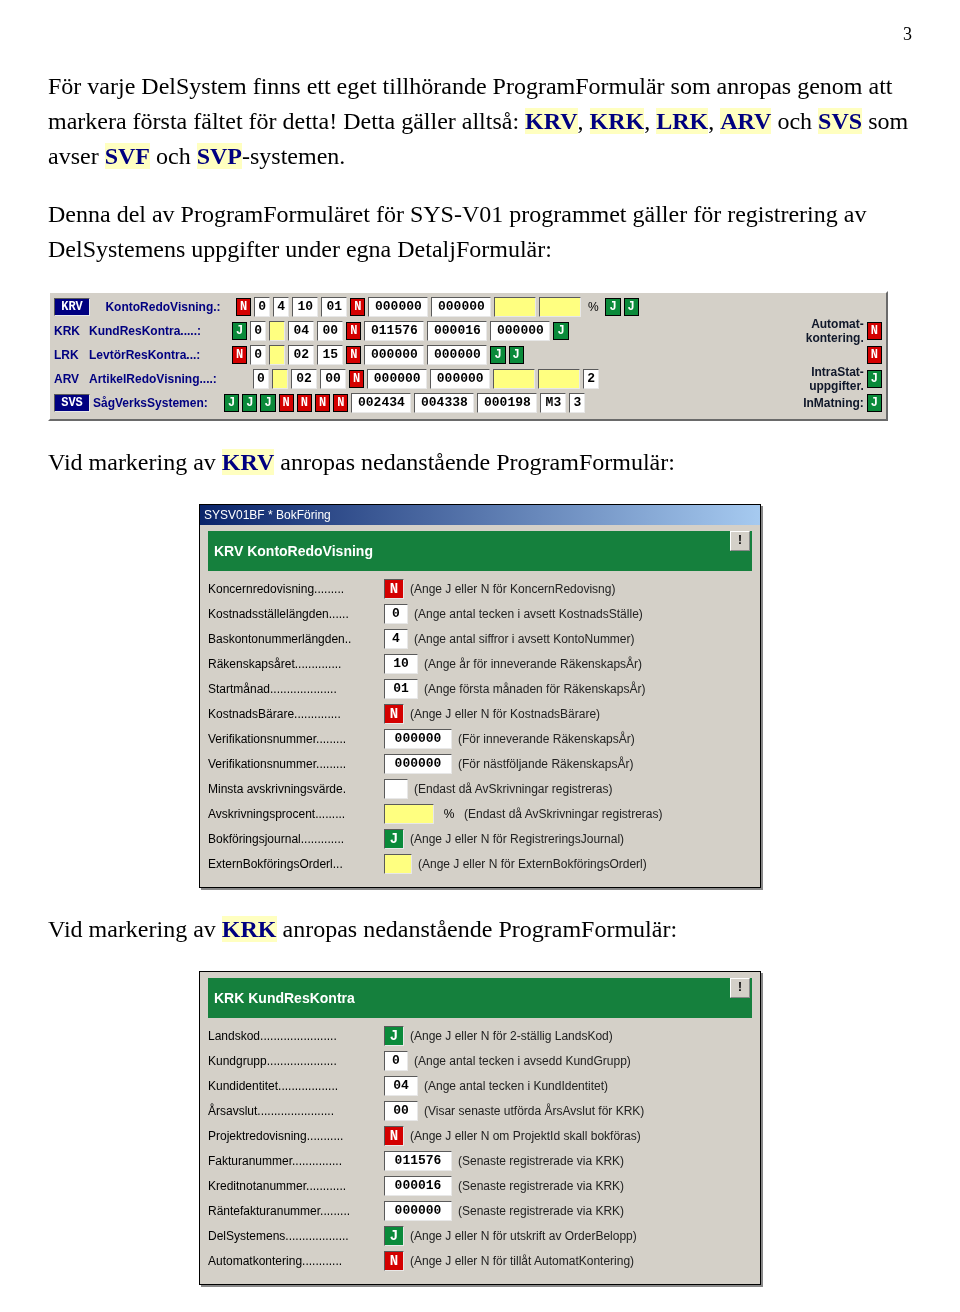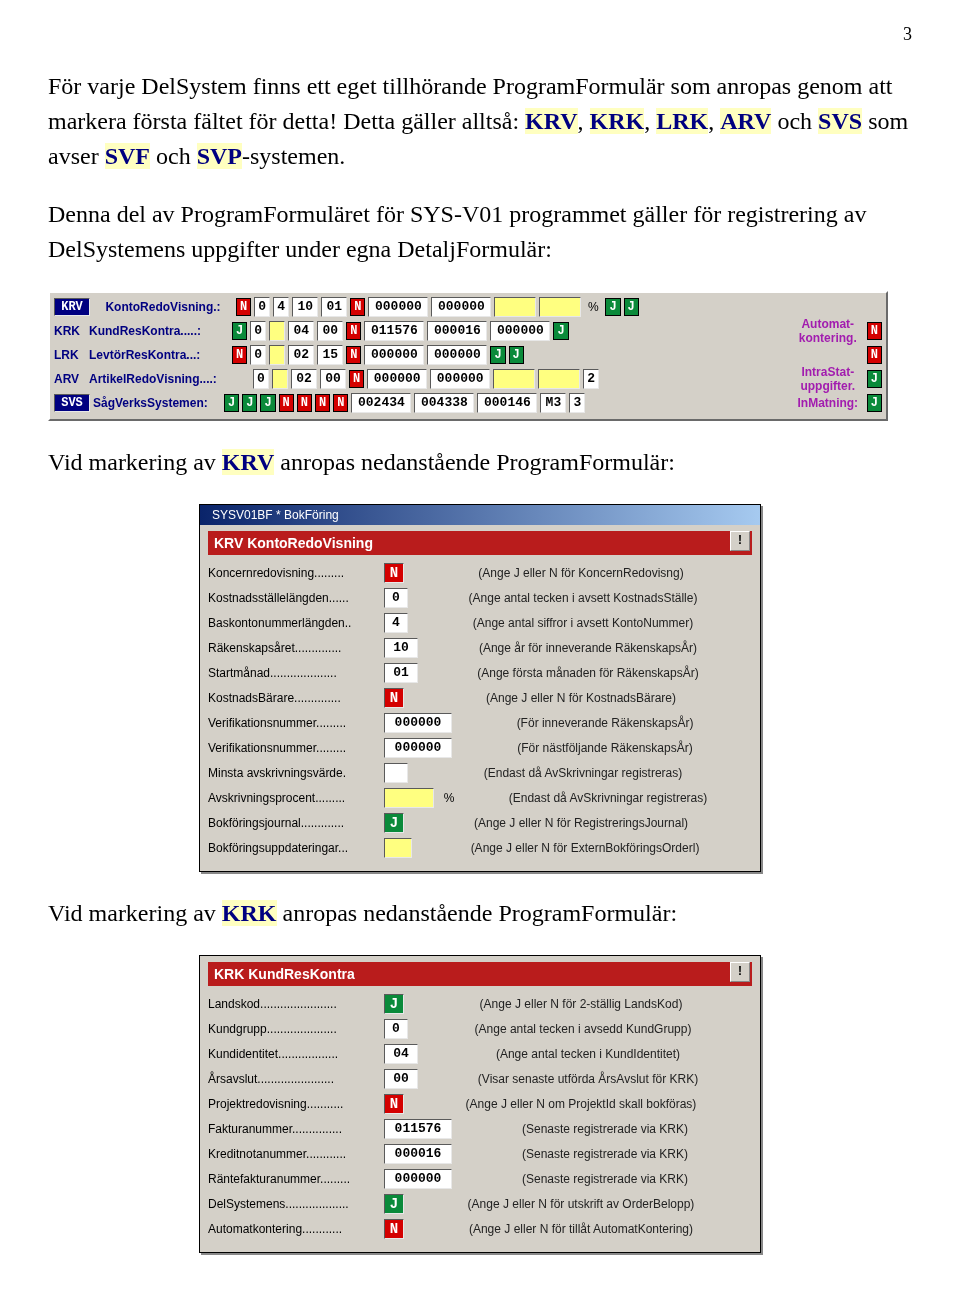--- a/index.html
+++ b/index.html
@@ -55,58 +55,58 @@
   .inp.y { background: #ffff80; }
   .w1 { width: 14px; }
   .w2 { width: 24px; }
   .w6 { width: 58px; }
   .w-blank { width: 40px; }
   .ch-red { background:#d40000; color:#fff; padding:0 3px; font-weight:bold; font-family:"Courier New",monospace; border:1px solid #000; font-size:12px; display:inline-block; height:16px; line-height:16px;}
   .ch-grn { background:#0a8a3a; color:#fff; padding:0 3px; font-weight:bold; font-family:"Courier New",monospace; border:1px solid #000; font-size:12px; display:inline-block; height:16px; line-height:16px;}
   .ch-box { padding:0 2px; font-weight:bold; font-family:"Courier New",monospace; background:#fff;
             border-top:1px solid #5a5a5a; border-left:1px solid #5a5a5a; border-right:1px solid #e8e8e8; border-bottom:1px solid #e8e8e8;
             font-size:12px; display:inline-block; height:16px; line-height:16px; width:14px; text-align:center;}
-  .p1-right-lbl { color:#a21caf; font-size:12px; font-weight:bold; width:72px; text-align:center; margin-left:4px;}
+  .p1-right-lbl { color:#0f172a; font-size:12px; font-weight:bold; width:72px; text-align:right; margin-left:4px;}
 
   
   .dlg {
     width: 560px;
     margin: 8px auto 24px auto;
     border: 1px solid #000;
     box-shadow: 2px 2px 0 #888;
     background: #d4d0c8;
   }
   .dlg-titlebar {
     background: linear-gradient(to right,#0a246a,#a6caf0);
     color:#fff;
     font-size:12px;
-    padding:3px 12px;
+    padding:3px 4px;
     font-family: Tahoma, sans-serif;
   }
   .dlg-inner { padding: 6px 8px 10px 8px; position:relative; }
   .dlg-header {
-    background:#b91c1c;
+    background:#15803d;
     color:#fff;
     font-weight:bold;
     font-size:14px;
-    padding:4px 6px;
+    padding:12px 6px;
     margin-bottom:6px;
   }
   .dlg-bang {
     position:absolute; right:10px; top:6px;
     width:18px; height:18px;
     background:#d4d0c8;
     border:1px solid #888;
     border-top-color:#fff; border-left-color:#fff;
     text-align:center; font-weight:bold; font-size:12px;
     line-height:16px;
   }
   .dlg-row { display:flex; align-items:center; height:25px; gap:6px; }
   .dlg-lbl { width:170px; font-size:12px; color:#000; }
-  .dlg-hint { flex:1; font-size:12px; color:#222;text-align:center; }
+  .dlg-hint { flex:1; font-size:12px; color:#222; }
   .chip-N { background:#d40000;color:#fff;font-weight:bold;font-family:"Courier New",monospace;
             border-top:1px solid #5a5a5a;border-left:1px solid #5a5a5a;border-right:1px solid #e8e8e8;border-bottom:1px solid #e8e8e8;
             display:inline-block;width:18px;height:18px;text-align:center;line-height:18px;}
   .chip-J { background:#0a8a3a;color:#fff;font-weight:bold;font-family:"Courier New",monospace;
             border-top:1px solid #5a5a5a;border-left:1px solid #5a5a5a;border-right:1px solid #e8e8e8;border-bottom:1px solid #e8e8e8;
             display:inline-block;width:18px;height:18px;text-align:center;line-height:18px;}
   .val {
     background:#fff; font-family:"Courier New",monospace; font-weight:bold; font-size:13px;
     border-top:1px solid #5a5a5a;border-left:1px solid #5a5a5a;border-right:1px solid #e8e8e8;border-bottom:1px solid #e8e8e8;
     display:inline-block; padding:0 4px; height:18px; line-height:18px; text-align:center;
@@ -210,21 +210,21 @@
     <span class="p1-lbl" style="width:128px;">SågVerksSystemen:</span>
     <span class="ch-grn">J</span>
     <span class="ch-grn">J</span>
     <span class="ch-grn">J</span>
     <span class="ch-red">N</span>
     <span class="ch-red">N</span>
     <span class="ch-red">N</span>
     <span class="ch-red">N</span>
     <span class="inp w6">002434</span>
     <span class="inp w6">004338</span>
-    <span class="inp w6">000146</span>
+    <span class="inp w6">000198</span>
     <span class="inp w2">M3</span>
     <span class="inp w1">3</span>
     <span style="flex:1"></span>
     <span class="p1-right-lbl" style="font-weight:bold;">InMatning:</span>
     <span class="ch-grn">J</span>
   </div>
 </div>
 
 <p class="doc-text">
   <span>Vid markering av </span><span class="code-hl">KRV</span><span> anropas nedanstående ProgramFormulär:</span>
@@ -286,21 +286,21 @@
           <span class="val y" style="min-width: 40px;"></span>
           <span class="pct">%</span>
           <span class="dlg-hint">(Endast då AvSkrivningar registreras)</span>
         </div>
         <div class="dlg-row">
           <span class="dlg-lbl">Bokföringsjournal.............</span>
           <span class="chip-J">J</span>
           <span class="dlg-hint">(Ange J eller N för RegistreringsJournal)</span>
         </div>
         <div class="dlg-row">
-          <span class="dlg-lbl">Bokföringsuppdateringar...</span>
+          <span class="dlg-lbl">ExternBokföringsOrderl...</span>
           <span class="val y" style="min-width: 18px;"></span>
           <span class="dlg-hint">(Ange J eller N för ExternBokföringsOrderl)</span>
         </div>
       </div>
   </div>
 </div>
 
 <p class="doc-text">
   <span>Vid markering av </span><span class="code-hl">KRK</span><span> anropas nedanstående ProgramFormulär:</span>
 </p>

